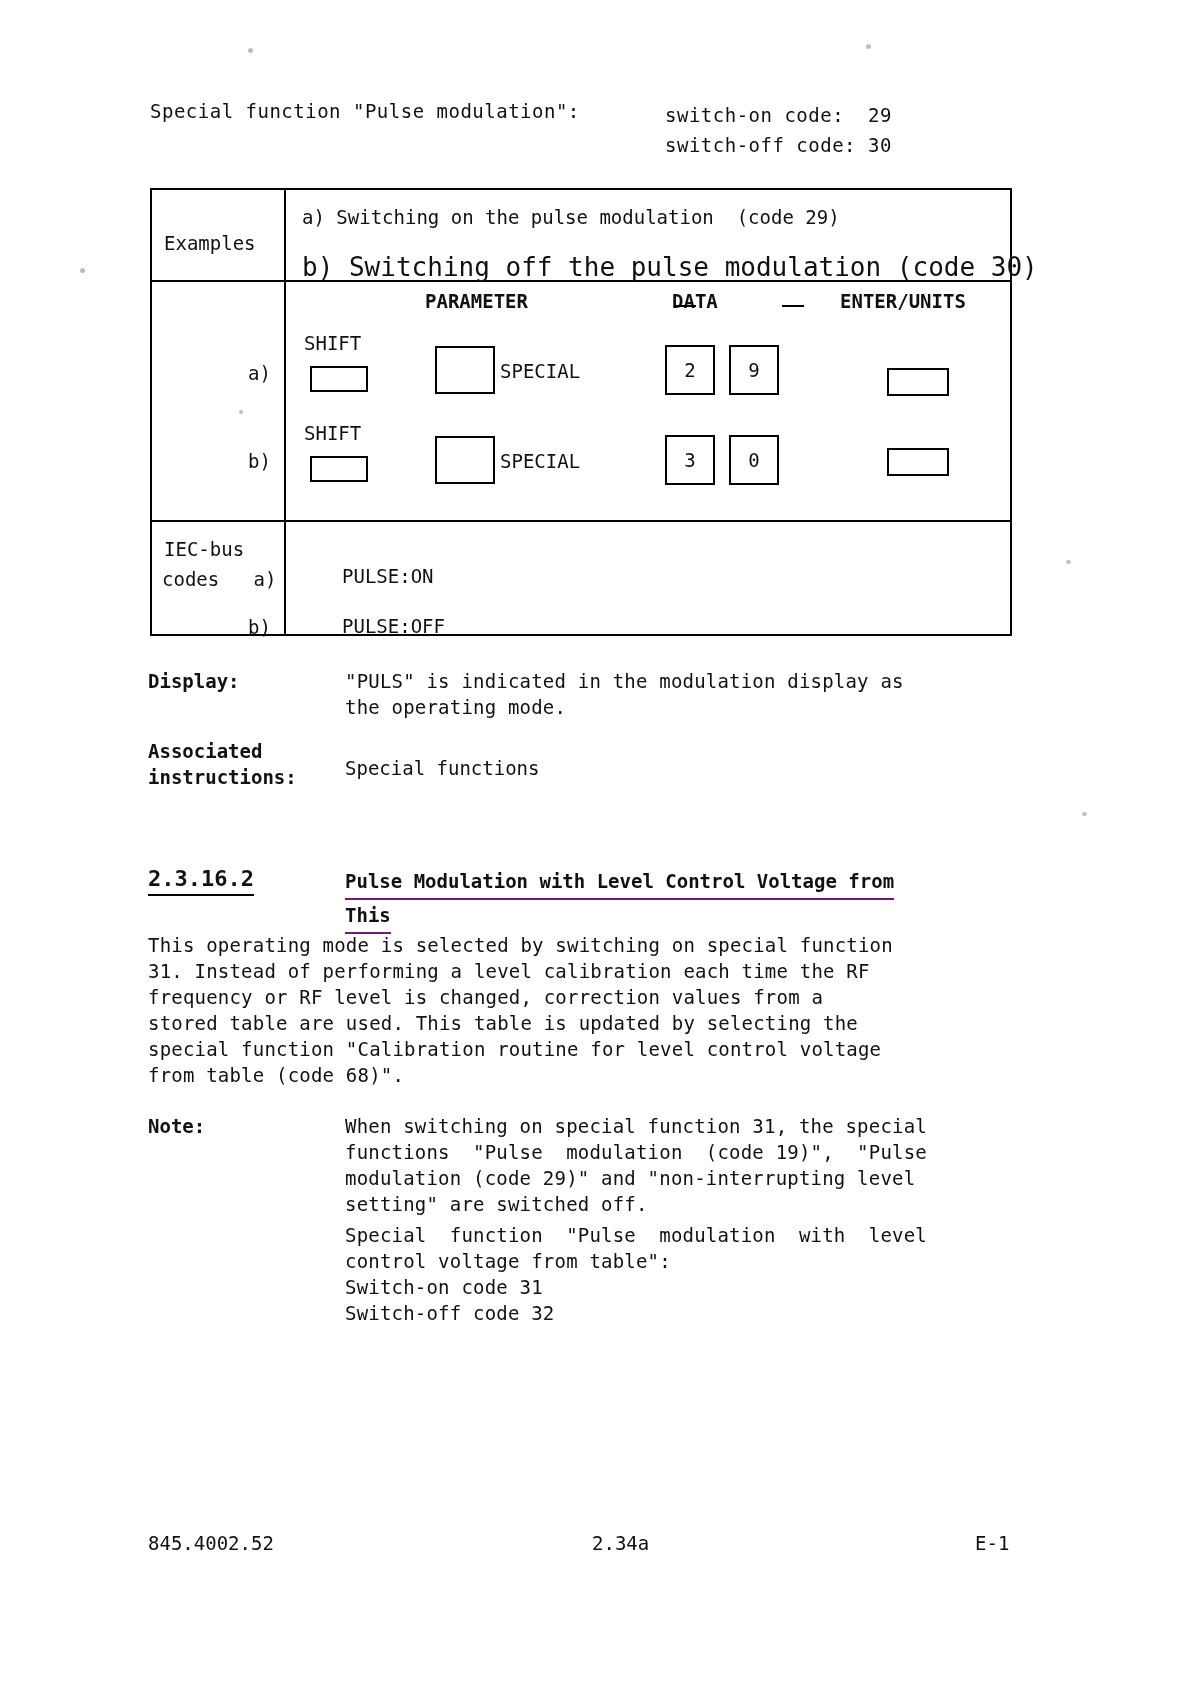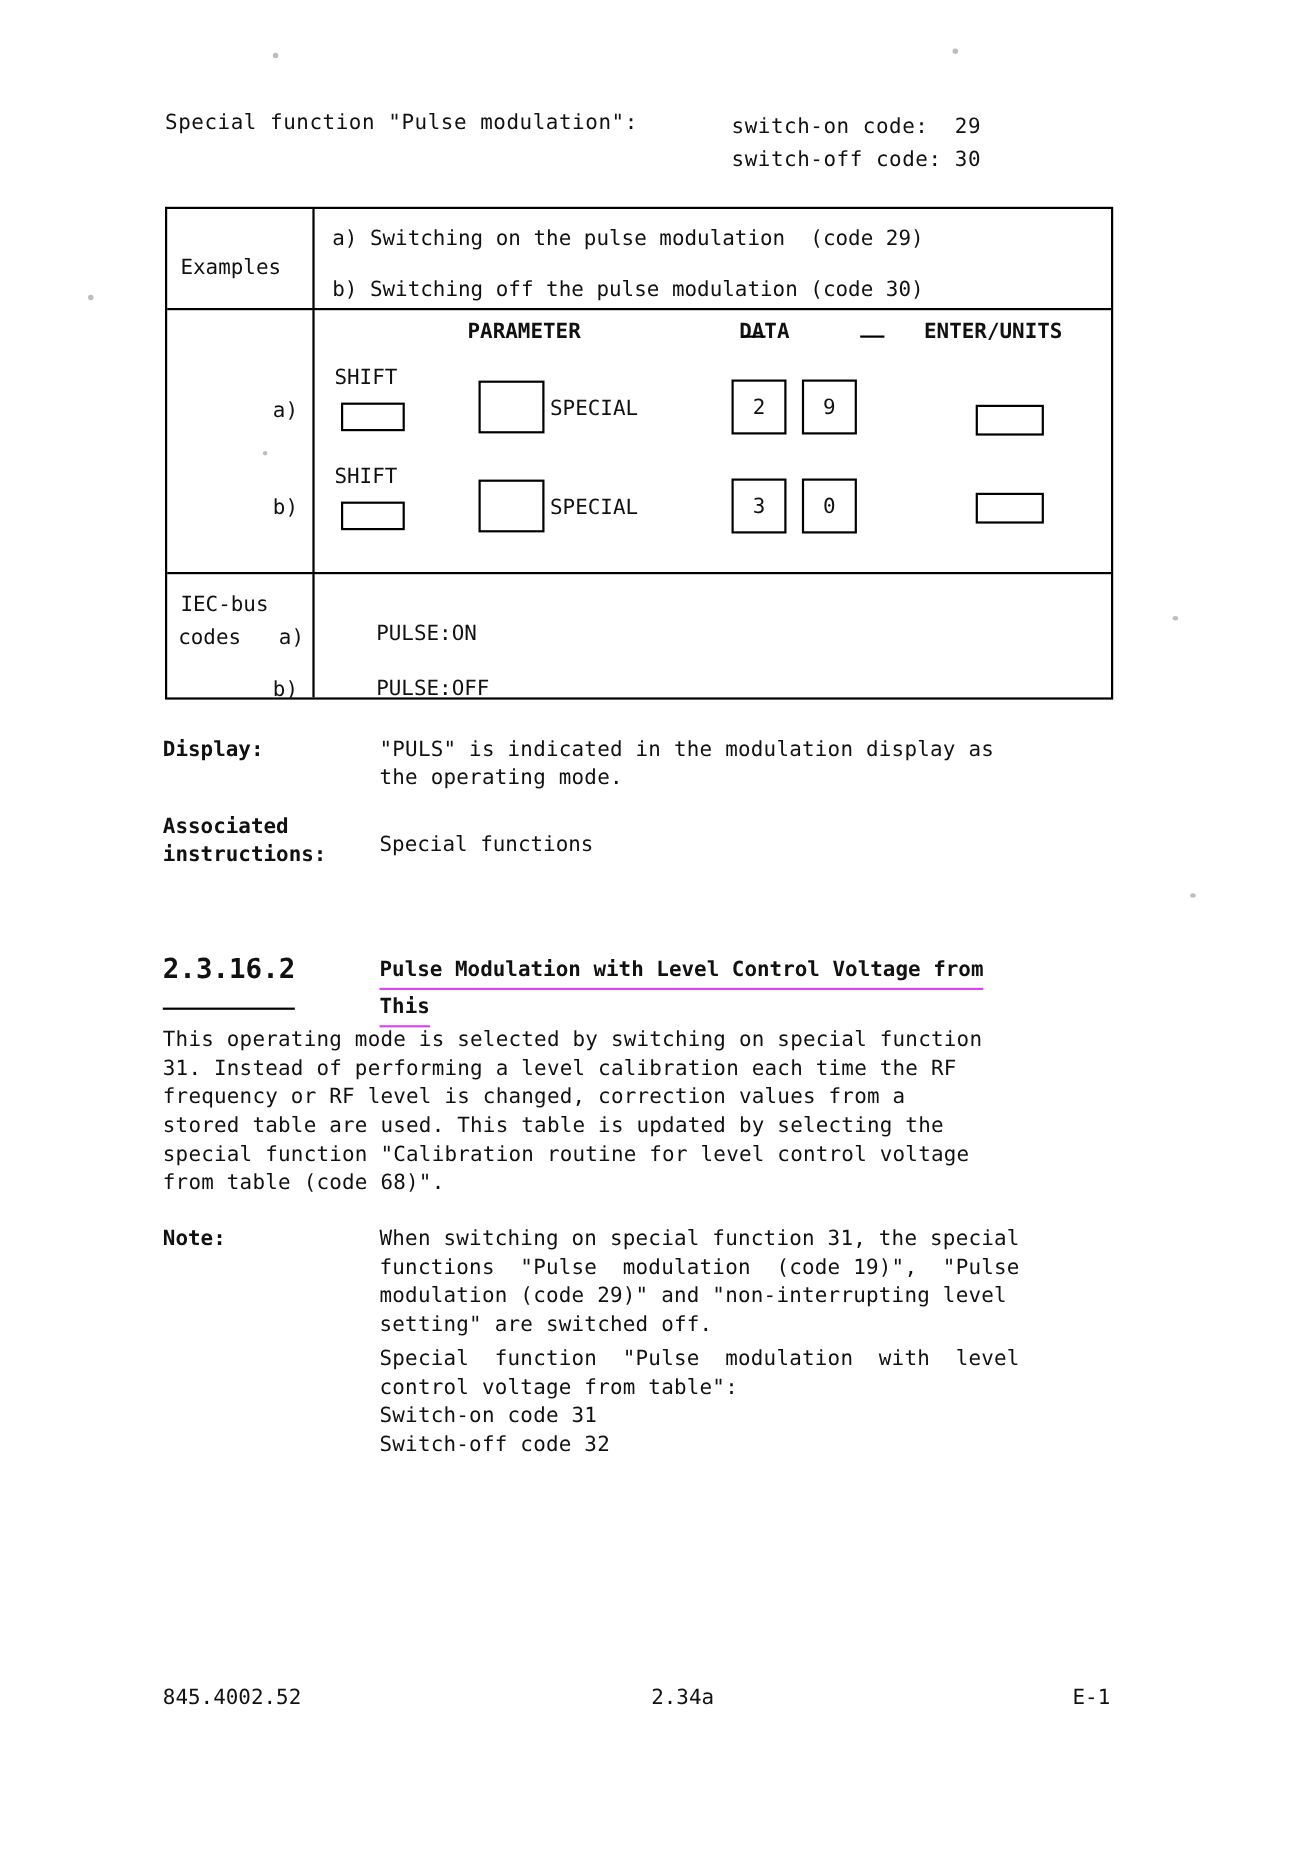--- a/index.html
+++ b/index.html
@@ -76,21 +76,21 @@
     position: absolute;
     left: 150px;
     top: 16px;
     font-size: 19px;
     white-space: pre;
   }
   .ex-b {
     position: absolute;
     left: 150px;
     top: 62px;
-    font-size: 19px;
+    font-size: 26px;
     white-space: pre;
   }
 
   .col-head {
     position: absolute;
     font-size: 19px;
     font-weight: bold;
     white-space: pre;
     text-align: center;
   }
@@ -179,39 +179,39 @@
   .lbl-display { left: 148px; top: 668px; }
   .txt-display { left: 345px; top: 668px; }
 
   .lbl-assoc { left: 148px; top: 738px; }
   .txt-assoc { left: 345px; top: 755px; }
 
   .sec-num {
     position: absolute;
     left: 148px;
     top: 866px;
-    font-size: 25px;
+    font-size: 22px;
     font-weight: bold;
     border-bottom: 2px solid #000;
-    padding-bottom: 21px;
+    padding-bottom: 3px;
     white-space: pre;
   }
   .sec-title {
     position: absolute;
     left: 345px;
     top: 866px;
     width: 665px;
     font-size: 19px;
     font-weight: bold;
     line-height: 30px;
     white-space: pre;
   }
   .sec-title .u1, .sec-title .u2 {
     display: inline-block;
-    border-bottom: 2px solid #d946ef;
+    border-bottom: 2px solid #701a75;
     padding-bottom: 2px;
   }
 
   .para {
     position: absolute;
     left: 148px;
     top: 932px;
     width: 866px;
     font-size: 19px;
     line-height: 26px;

